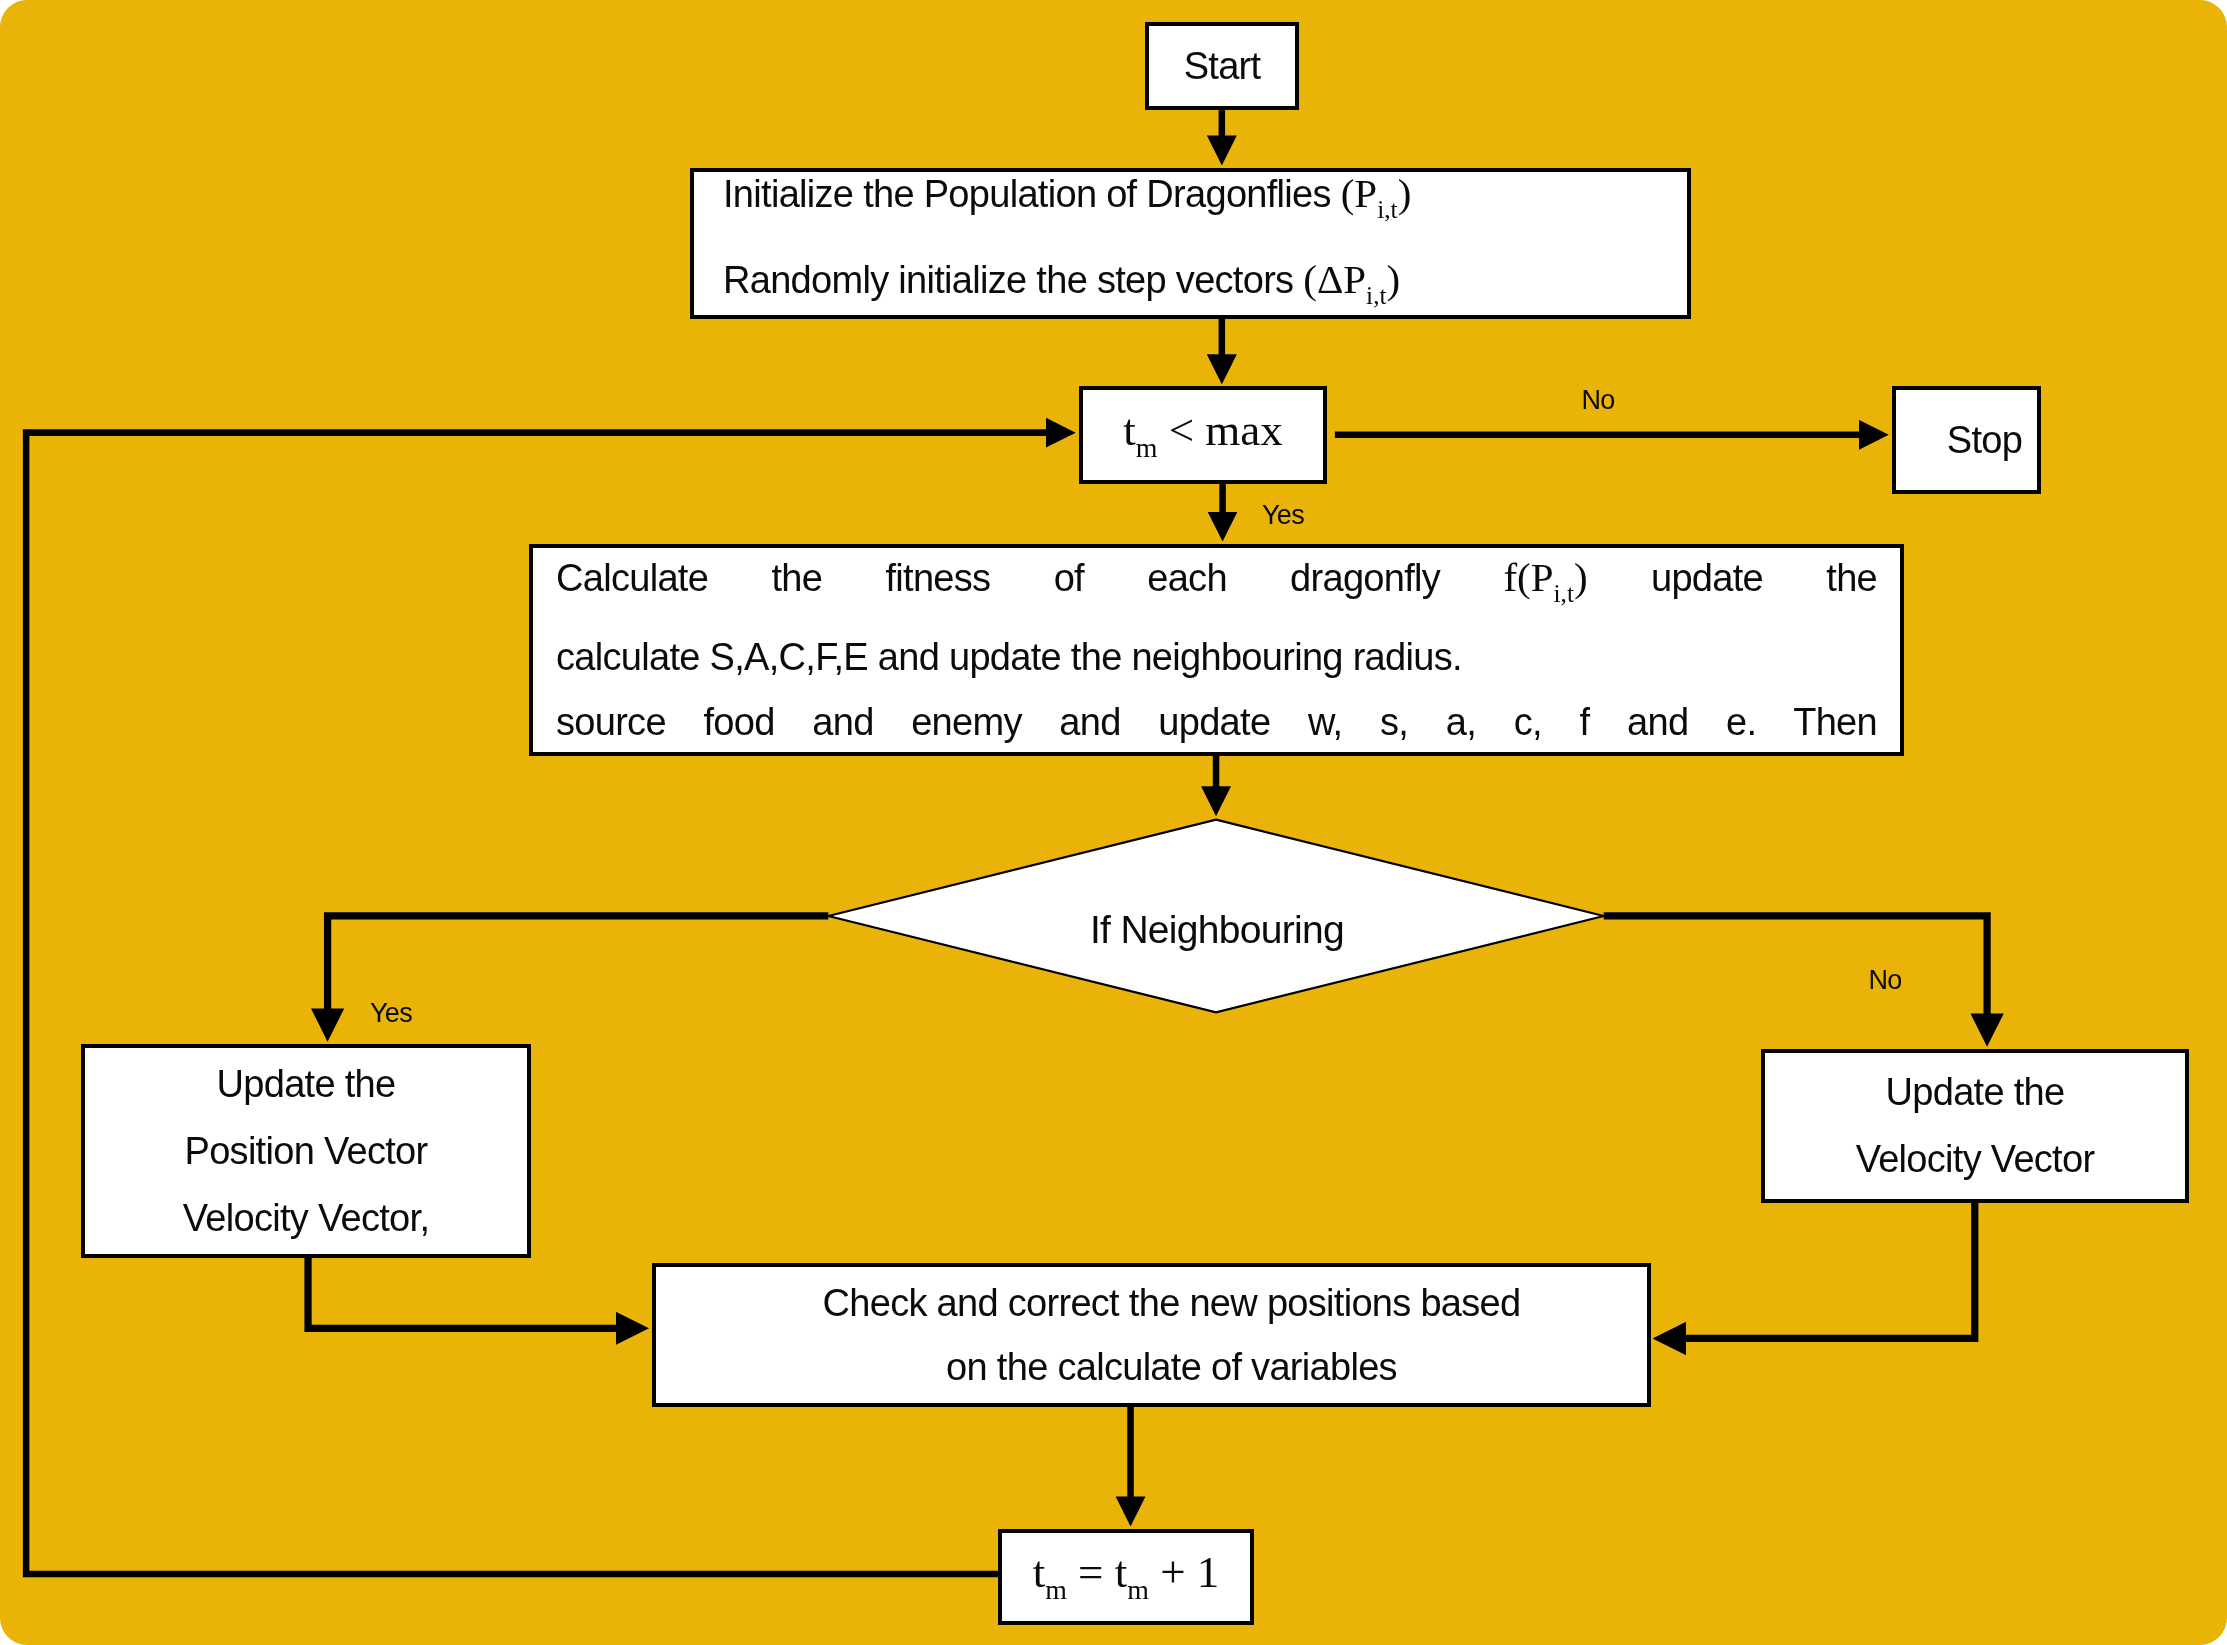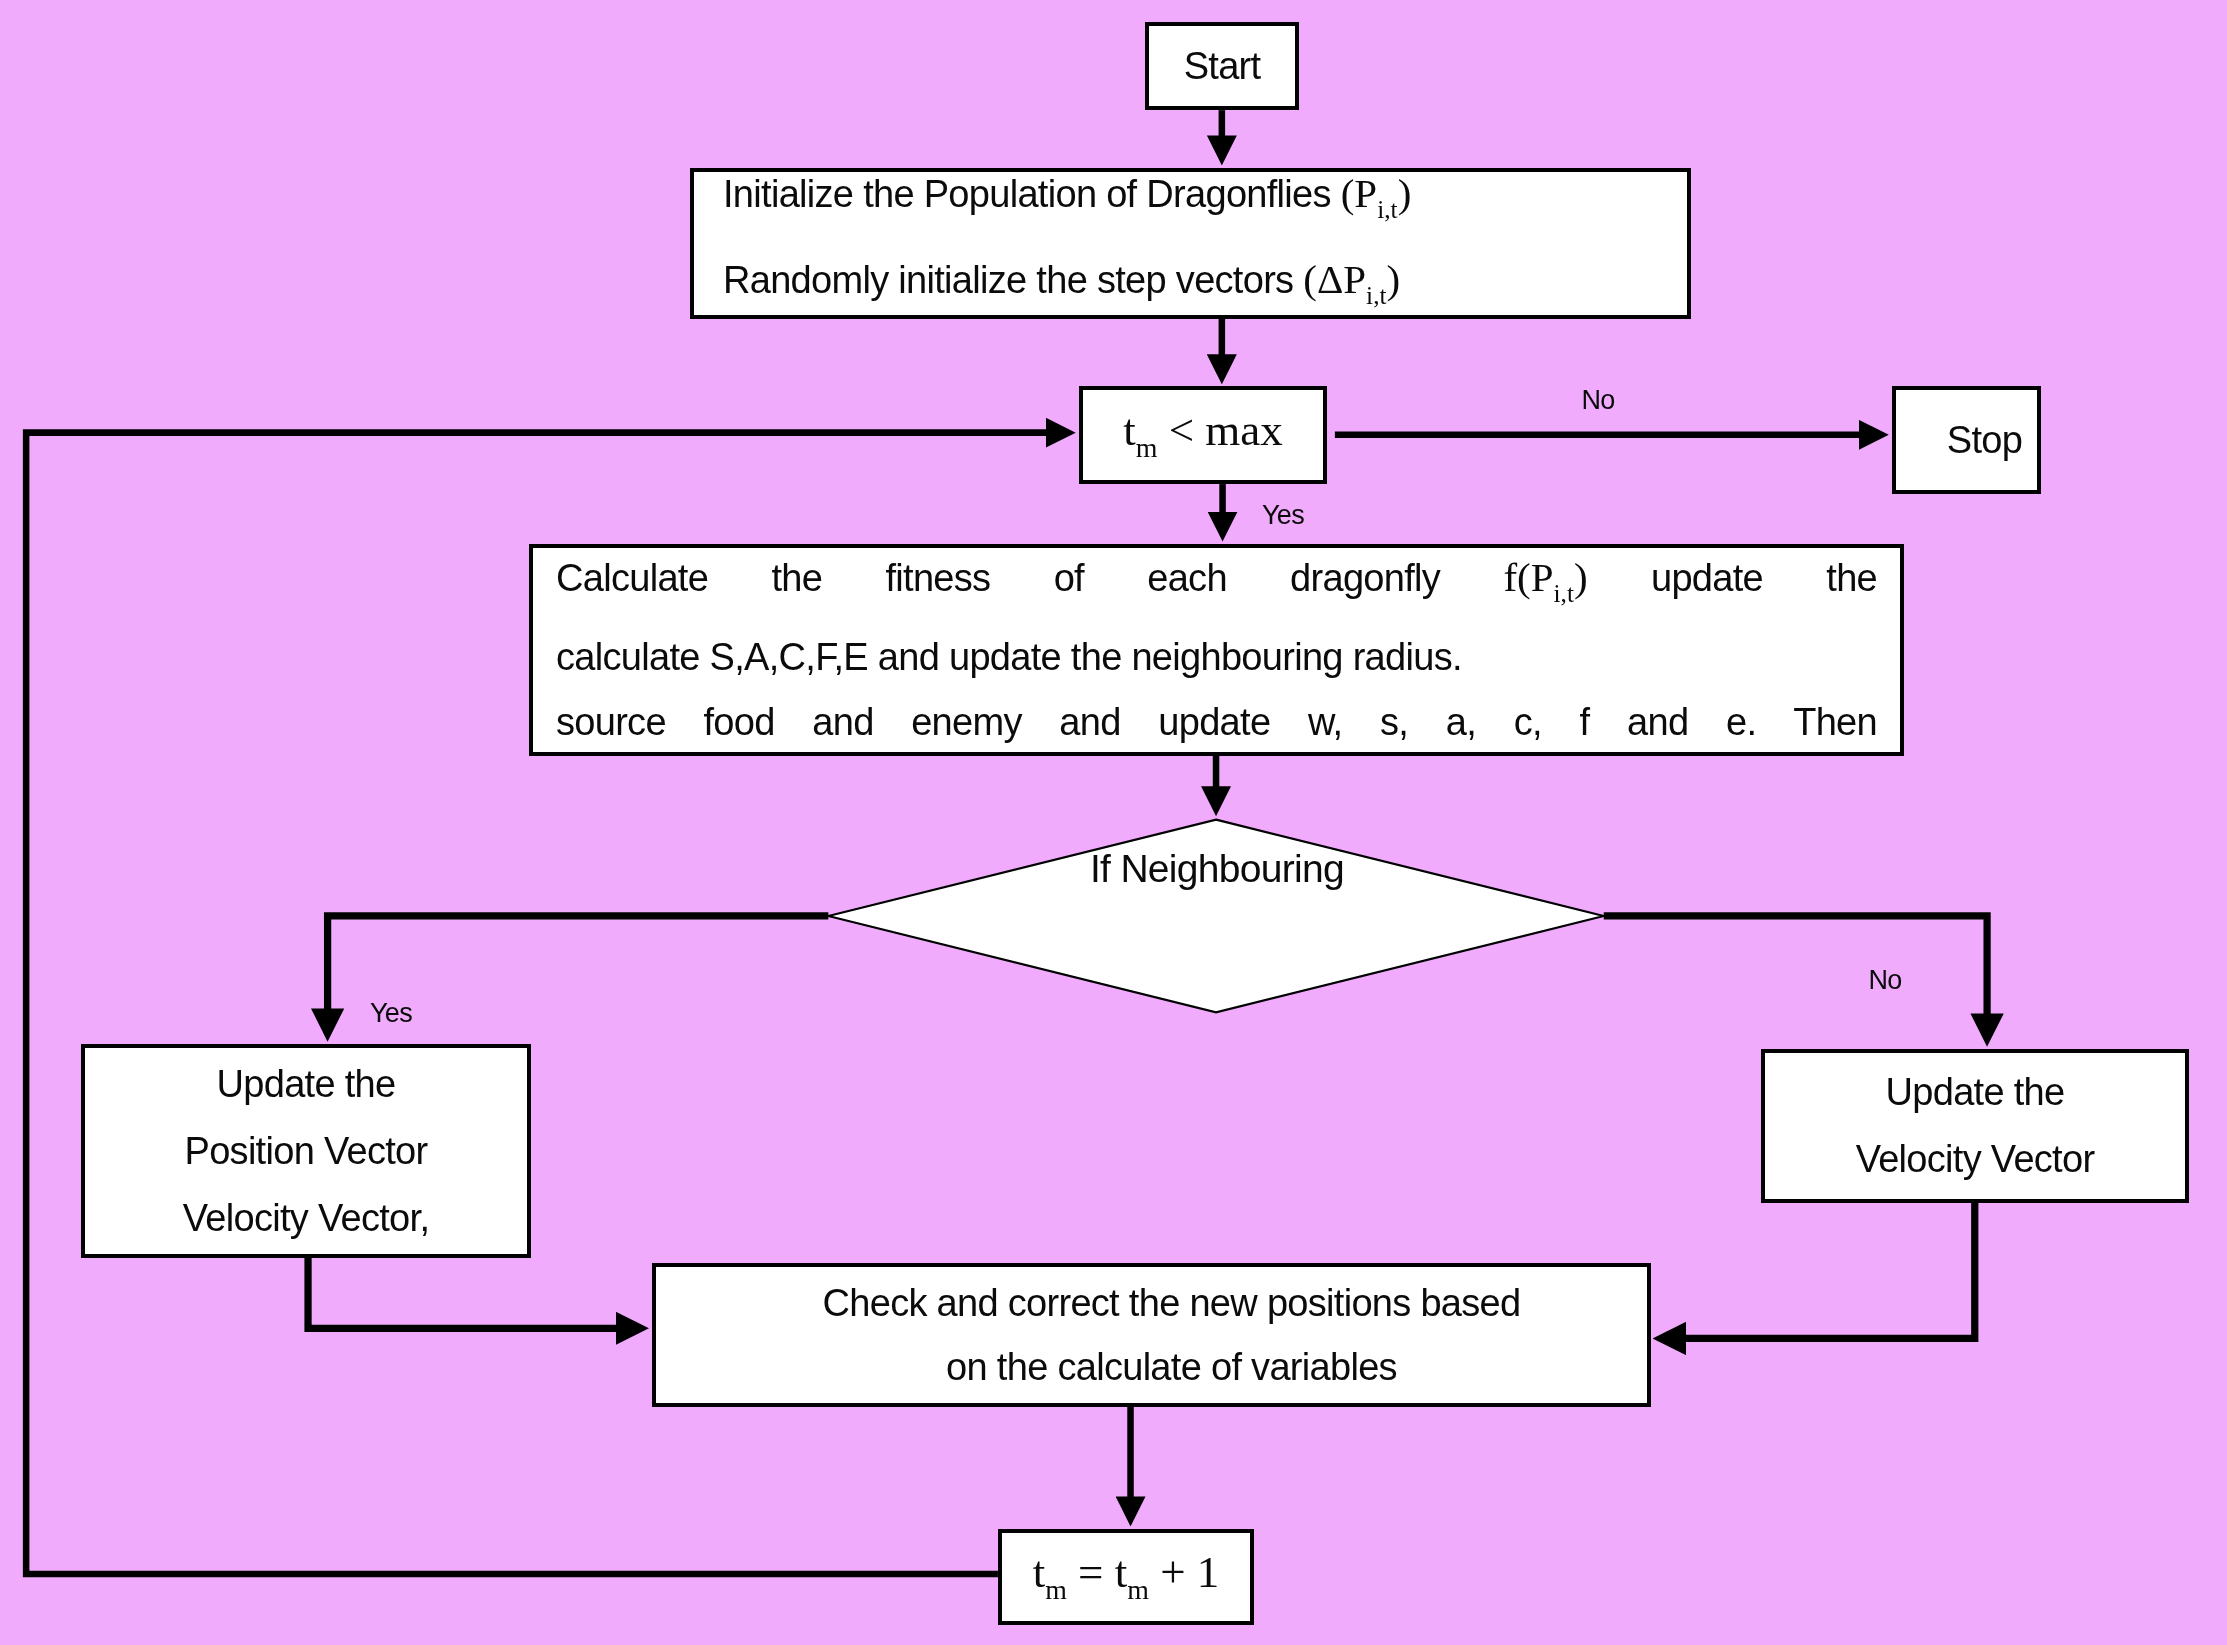--- a/index.html
+++ b/index.html
@@ -1,23 +1,24 @@
 <!DOCTYPE html>
 <html style="font-size:11.6px"><head>
 <meta charset="utf-8">
 <style>
   html, body { margin: 0; padding: 0; background: #ffffff; }
   #canvas {
     position: relative;
     width: 2227px;
     height: 1645px;
-    background: #f0abfc;
+    background: #eab308;
     overflow: hidden;
     font-family: "Liberation Sans", sans-serif;
     color: #0b0b0b;
+    border-radius: 27px;
   }
   #edges {
     position: absolute;
     left: 0; top: 0;
     width: 2227px; height: 1645px;
   }
   .node {
     position: absolute;
     box-sizing: border-box;
     border: 4.3px solid #000000;
@@ -57,21 +58,21 @@
   #node-calculate .line { line-height: 65px; width: 100%; white-space: normal; }
   #node-calculate .jline { text-align: justify; text-align-last: justify; }
   #node-update-both  { left: 81px;  top: 1044px; width: 450px;  height: 214px; }
   #node-update-vel   { left: 1761px; top: 1049px; width: 428px;  height: 154px; }
   #node-check        { left: 652px;  top: 1263px; width: 999px; height: 144px; }
   #node-check .line  { line-height: 64px; margin-left: 40px; }
   #node-increment    { left: 998px; top: 1529px; width: 256px;  height: 96px; }
   
   #diamond-label {
     position: absolute;
-    left: 829px; top: 772px;
+    left: 829px; top: 833px;
     width: 776px; height: 193px;
     display: flex; align-items: center; justify-content: center;
     font-size: 39px; letter-spacing: -0.7px;
   }
   .elabel {
     position: absolute;
     transform: translate(-50%, -50%);
     font-size: 27px;
     letter-spacing: -0.7px;
     white-space: nowrap;

